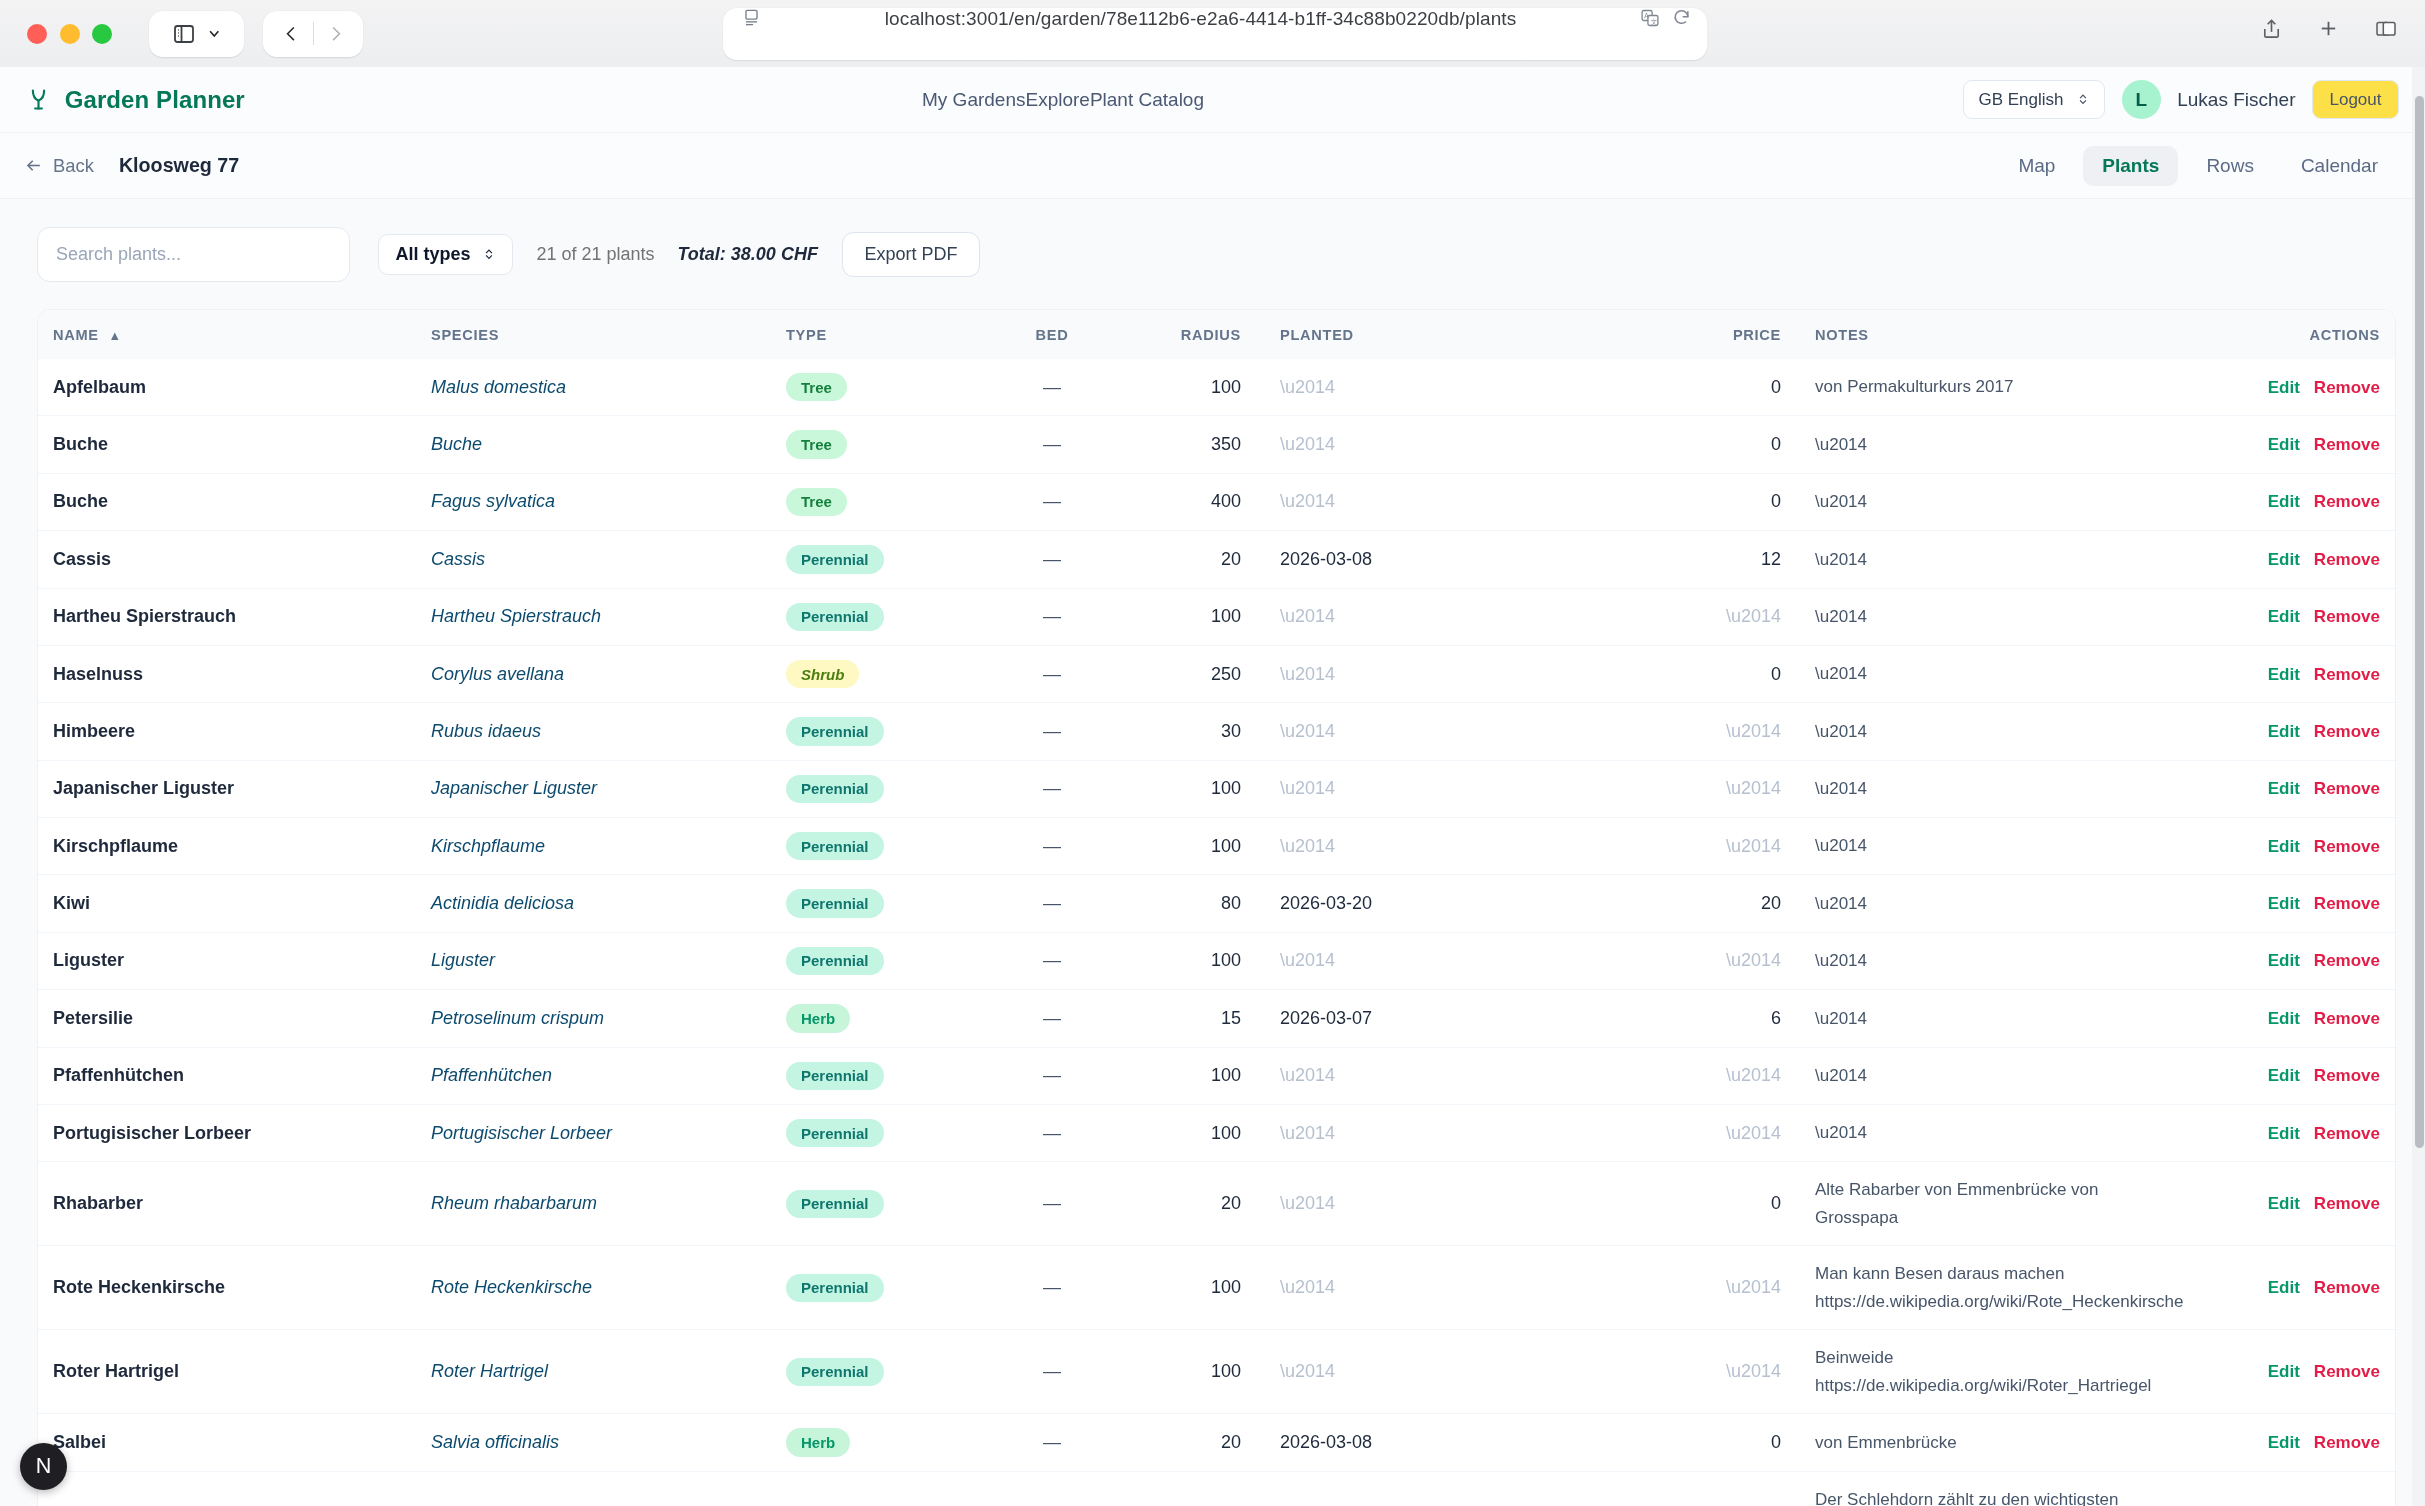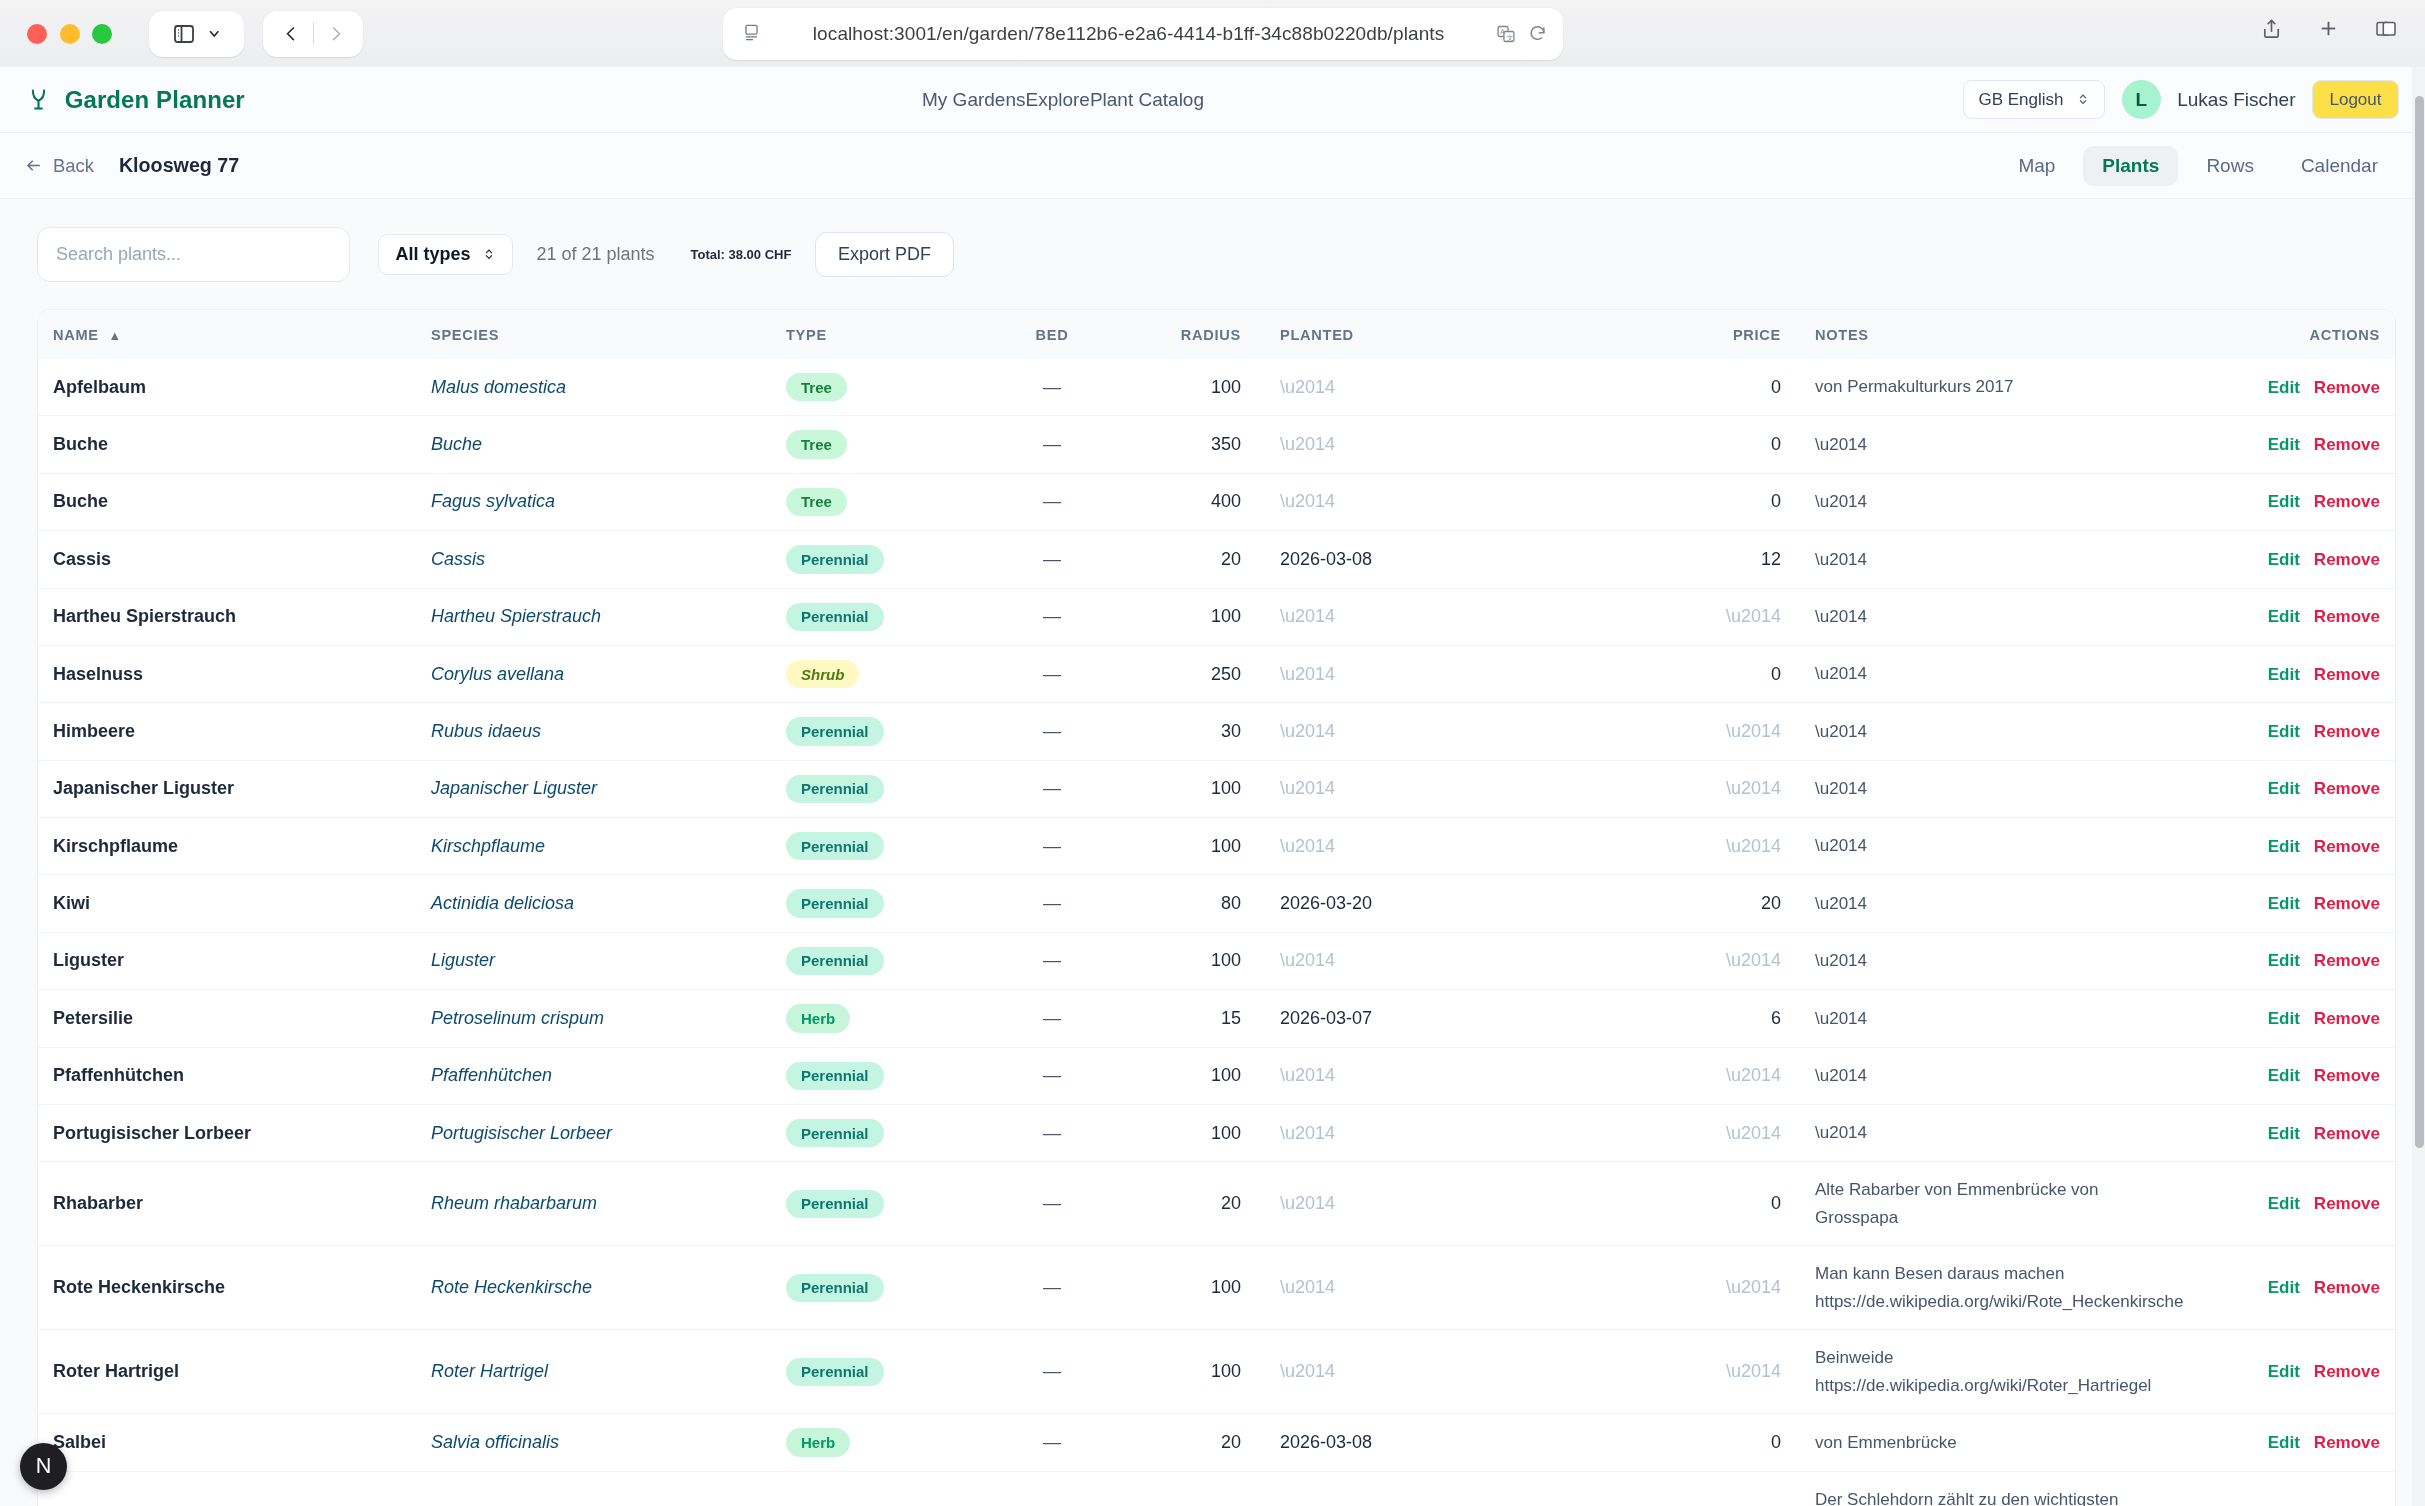--- a/index.html
+++ b/index.html
@@ -36,23 +36,23 @@
     display: flex; align-items: center; justify-content: center;
     box-shadow: 0 0.6px 1.3px rgba(0,0,0,.10);
   }
   .sidebar-btn { width: 95px; margin-left: 37px; gap: 10px; }
   .navpair { width: 100px; margin-left: 19px; gap: 0; position: relative; }
   .navpair .divider { width: 1.3px; height: 23px; background: #dcdde0; }
   .nav-arrow { width: 42px; display:flex; align-items:center; justify-content:center; }
 
   .urlbar {
     position: absolute; left: 723px; top: 7.6px;
-    width: 840px; height: 52px;
+    width: 984px; height: 52px;
     background: #fff; border-radius: 14px;
-    display: flex; align-items: center;
+    display: flex; align-items: flex-start;
     box-shadow: 0 0.6px 1.3px rgba(0,0,0,.09);
   }
   .url-text {
     flex: 1; text-align: center;
     font-size: 19px; color: #3c3f44;
     letter-spacing: 0.1px;
   }
   .url-left-icon { margin-left: 19px; opacity: .75; }
   .url-right-icons { margin-right: 16.5px; display: flex; gap: 11.4px; align-items: center; opacity: .7; }
 
@@ -153,21 +153,21 @@
   }
   .search-input::placeholder { color: #9aa6b8; }
   .type-select {
     margin-left: 28px;
     display: flex; align-items: center; gap: 11.4px;
     border: 1.3px solid #e4e9f0; border-radius: 10px;
     background: #fff; padding: 9px 16.5px;
     font-size: 18px; color: #0f172a; font-weight: 600;
   }
   .count-text { margin-left: 23px; font-size: 18px; color: #737373; }
-  .total-text { margin-left: 36px; font-size: 13px; color: #1e293b; font-weight: 700; }
+  .total-text { margin-left: 23px; font-size: 18px; color: #1e293b; font-weight: 700; font-style: italic; }
   .export-btn {
     margin-left: 24px;
     border: 1.3px solid #dde4ee; border-radius: 11.4px;
     background: #fff; padding: 11.4px 21.6px;
     font-size: 18px; color: #334155;
     font-family: inherit; cursor: pointer;
   }
 
   
   .table-wrap {

